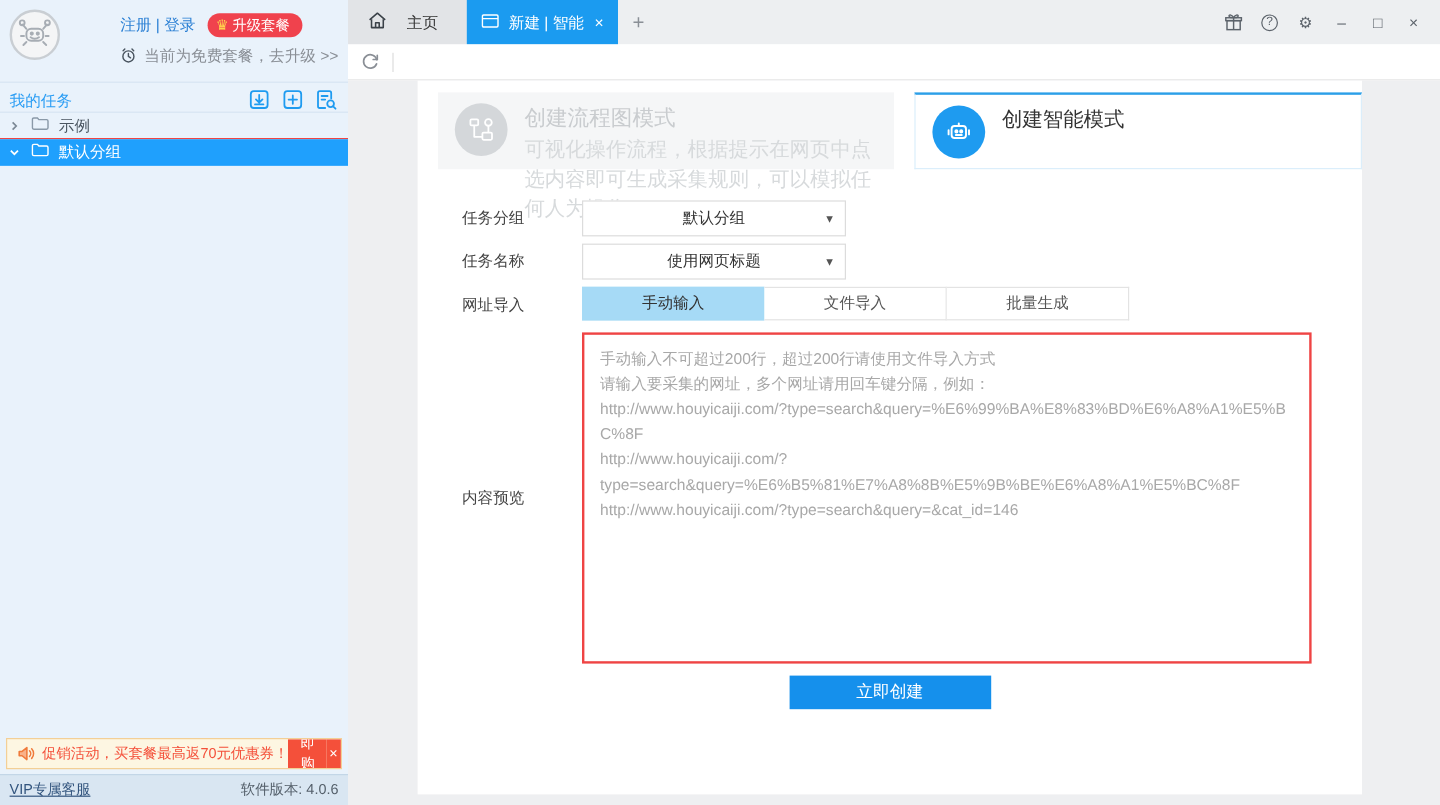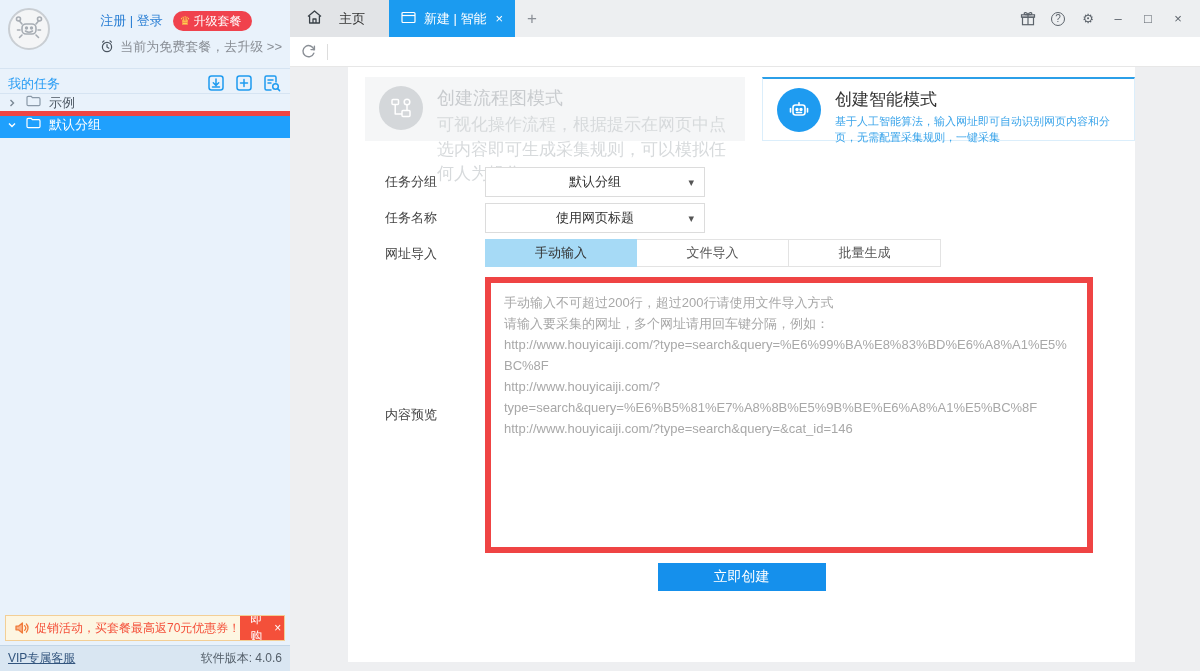--- a/index.html
+++ b/index.html
@@ -14,21 +14,21 @@
   .user-lines { margin-left:12px; padding-top:3px; }
   .user-line1 { display:flex; align-items:center; gap:10px; }
   .login-link { color:#2a7fd4; cursor:pointer; }
   .badge { background:#f0424d; color:#fff; border-radius:10px; height:20px; line-height:20px; padding:0 10px 0 7px; font-size:12px; display:inline-flex; align-items:center; gap:3px; cursor:pointer; }
   .crown { color:#ffd34d; font-size:12px; }
   .user-line2 { margin-top:7px; color:#8a8f96; display:flex; align-items:center; gap:6px; }
   .tasks-header { margin-top:8px; height:26px; display:flex; align-items:flex-end; padding:0 8px; border-top:1px solid #d6e4f2; border-bottom:1px solid #d6e4f2; }
   .tasks-header .t { color:#2a9df4; }
   .hicons { margin-left:auto; display:flex; gap:8px; }
   .hicon { width:20px; height:20px; color:#1e9bf0; cursor:pointer; display:flex; align-items:center; justify-content:center; }
-  .tree-row { height:22px; display:flex; align-items:center; padding:0 8px; gap:8px; color:#4a5560; border-bottom:5px solid #ef4444; cursor:pointer; }
+  .tree-row { height:22px; display:flex; align-items:center; padding:0 8px; gap:8px; color:#4a5560; border-bottom:1px solid #ef4444; cursor:pointer; }
   .tree-row .chev { width:10px; height:10px; display:flex; align-items:center; color:#7a8794; }
   .tree-row.selected { background:#1fa0fd; color:#fff; border-bottom-color:#1fa0fd; }
   .tree-row.selected .chev { color:#fff; }
 
   .promo { margin:auto 5px 4px 5px; height:26px; background:#fdf6e2; border:1px solid #f3cf96; display:flex; align-items:center; overflow:hidden; }
   .promo-speaker { padding:0 6px 0 8px; color:#f07a3a; display:flex; }
   .promo-text { color:#f4503a; font-size:12px; flex:1; white-space:nowrap; }
   .promo-buy { background:#f4503a; color:#fff; font-size:12px; height:100%; display:flex; align-items:center; padding:0 10px; cursor:pointer; }
   .promo-close { background:#f4503a; color:#fff; height:100%; display:flex; align-items:center; padding:0 8px 0 2px; font-size:12px; cursor:pointer; }
   .side-footer { height:26px; background:#d9e6f2; border-top:1px solid #c3d6e7; display:flex; align-items:center; padding:0 8px; font-size:12px; }
@@ -73,21 +73,21 @@
   .frow { display:flex; margin-bottom:6px; }
   .flabel { width:100px; margin-left:37px; color:#444; line-height:30px; flex:0 0 100px; }
   .frow.center { align-items:center; }
   .frow.center .flabel { line-height:normal; }
   .dropdown { width:220px; height:30px; border:1px solid #dcdcdc; background:#fff; display:flex; align-items:center; justify-content:center; position:relative; cursor:pointer; }
   .dropdown .caret { position:absolute; right:10px; color:#555; font-size:11px; }
   .subtabs { display:flex; }
   .subtab { width:152px; height:28px; display:flex; align-items:center; justify-content:center; color:#555; background:#fff; border:1px solid #e3e3e3; border-left:none; cursor:pointer; }
   .subtab:first-child { border-left:1px solid #e3e3e3; }
   .subtab.active { background:#a6daf6; border-color:#a6daf6; color:#333; }
-  .urlbox { width:608px; height:276px; border:6px solid #ef4444; background:#fff; padding:9px 13px; cursor:text; }
+  .urlbox { width:608px; height:276px; border:2px solid #ef4444; background:#fff; padding:9px 13px; cursor:text; }
   .urlbox .ph { color:#a8a8a8; font-size:13px; line-height:21px; white-space:pre-line; word-break:break-all; }
   .btnrow { display:flex; justify-content:center; margin-top:10px; }
   .create-btn { width:168px; height:28px; background:#1590ec; color:#fff; border:none; font-size:14px; font-family:inherit; cursor:pointer; }
 </style>
 </head>
 <body>
 
 <div class="app">
 
   <aside class="sidebar">
@@ -275,21 +275,20 @@
             <div class="cicon blue">
               <svg width="26" height="26" viewBox="0 0 26 26" fill="none" stroke="#fff" stroke-width="1.6" stroke-linecap="round" stroke-linejoin="round">
                 <rect x="7" y="8" width="12" height="10" rx="2.5"></rect>
                 <circle cx="11" cy="12.5" r="0.9" fill="#fff"></circle>
                   <circle cx="15" cy="12.5" r="0.9" fill="#fff"></circle>
                 <path d="M10.5 15.5h5M13 8V5.8M4.5 11.5v3.5M21.5 11.5v3.5"></path>
               </svg>
             </div>
             <div class="ctext">
               <div class="ctitle-active">创建智能模式</div>
-              <div class="cdesc-active">基于人工智能算法，输入网址即可自动识别网页内容和分页，无需配置采集规则，一键采集</div>
             </div>
           </div>
         </div>
 
         <div class="form">
           <div class="frow">
             <div class="flabel">任务分组</div>
             <div class="dropdown">
               <span>默认分组</span>
               <span class="caret">▾</span>

